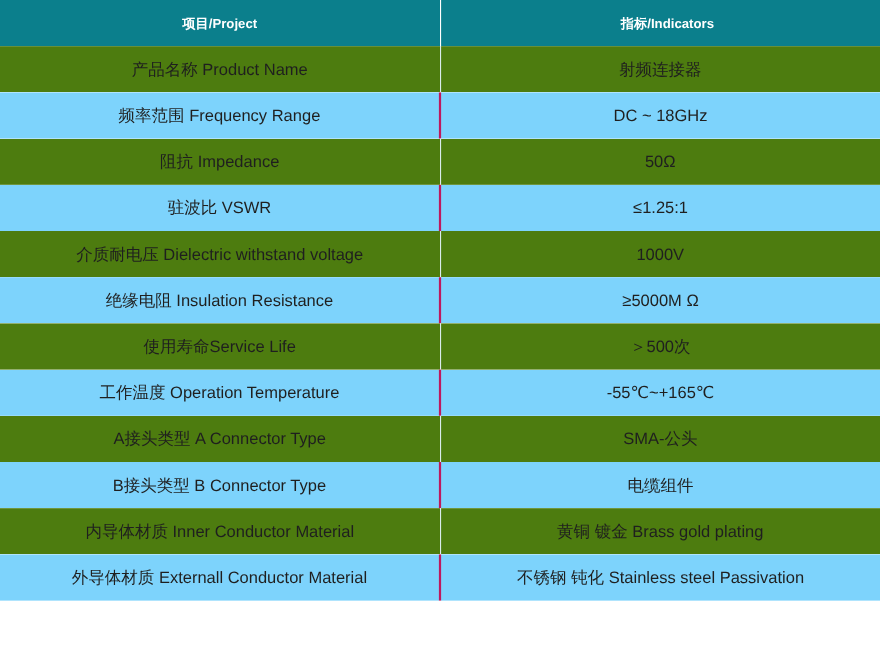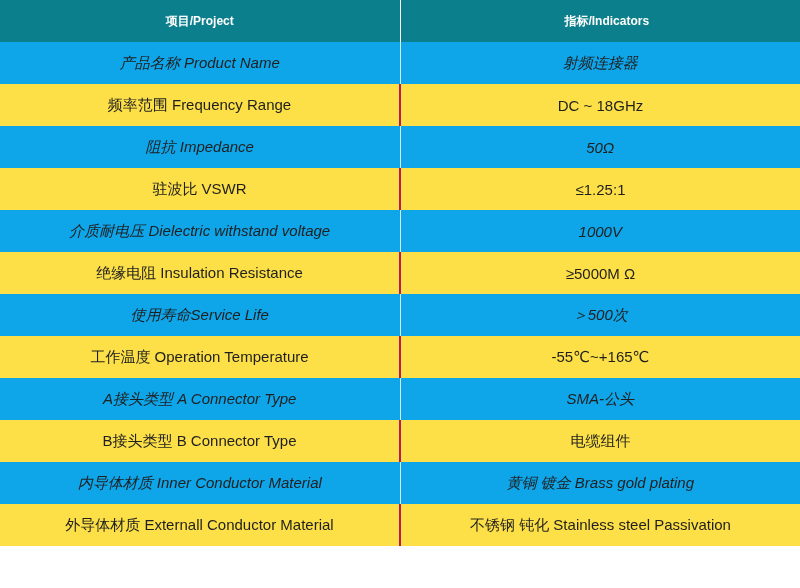--- a/index.html
+++ b/index.html
@@ -45,25 +45,24 @@
     text-align: center;
     vertical-align: middle;
     font-size: 15px;
     color: #1f1f1f;
     border: none;
     white-space: nowrap;
     overflow: hidden;
     text-overflow: ellipsis;
   }
   tbody tr.row-white td {
-    background: #0ea5e9;
-    font-style: italic;
+    background: #4d7c0f;
   }
   tbody tr.row-tint td {
-    background: #fde047;
+    background: #7dd3fc;
   }
   tbody tr.row-white td.cell-indicator {
     border-left: 1px solid #d9ecec;
     margin-left: 35px;
   }
   tbody tr.row-tint td.cell-indicator {
     border-left: 2px solid #be185d;
   }
 </style>
 </head>

